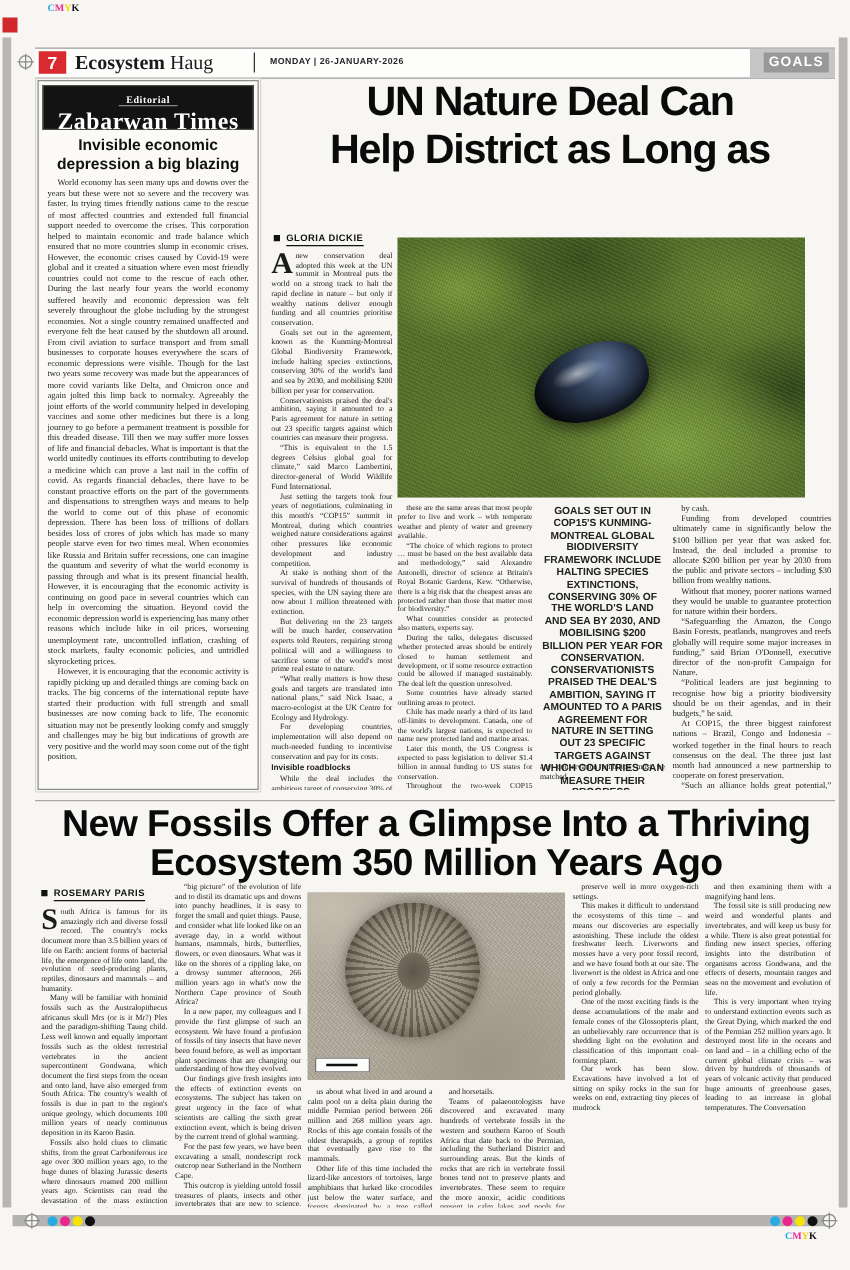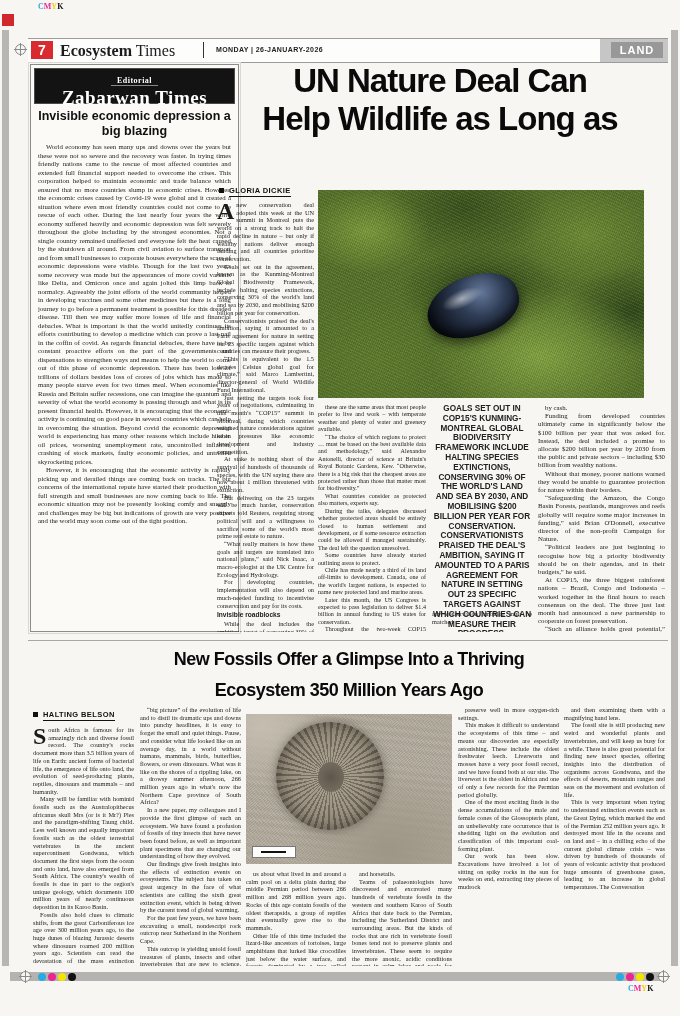--- a/index.html
+++ b/index.html
@@ -28,21 +28,21 @@
   .masthead-sm .bold{font-weight:bold;}
   .hdr-divider{position:absolute;left:175px;top:3px;width:1px;height:16px;background:#333;}
   .hdr-date{position:absolute;left:188px;top:7px;font-family:"Liberation Sans",sans-serif;font-weight:bold;
             font-size:7px;letter-spacing:.4px;color:#222;}
   .edit-zone{position:absolute;right:0;top:0;width:68px;height:23px;background:#c6c6c6;}
   .edit-box{position:absolute;right:5px;top:3px;width:52px;height:16px;background:#989898;color:#fff;
             font-family:"Liberation Sans",sans-serif;font-weight:bold;font-size:11px;line-height:16px;
             text-align:center;letter-spacing:1px;}
 
   
-  .editorial-box{position:absolute;left:30px;top:64px;width:209px;height:568px;background:#fbfaf7;
+  .editorial-box{position:absolute;left:30px;top:64px;width:177px;height:568px;background:#fbfaf7;
                  border:1px solid #8c8c8c;outline:1px solid #d9d8d5;outline-offset:1px;box-sizing:border-box;}
   .ed-masthead{position:absolute;left:3px;top:3px;right:3px;height:36px;background:#131313;border:1px solid #4a4a4a;
                text-align:center;color:#fff;box-sizing:border-box;}
   .ed-kicker{font-size:8px;font-weight:bold;letter-spacing:.5px;line-height:9px;margin-top:2px;
              border-bottom:1px solid #888;display:inline-block;padding:0 6px;}
   .ed-brand{font-size:19px;font-weight:bold;line-height:21px;letter-spacing:.5px;}
   .ed-heading{position:absolute;left:4px;top:44px;right:4px;margin:0;text-align:center;
               font-family:"Liberation Sans",sans-serif;font-weight:bold;font-size:12.5px;line-height:14.5px;color:#111;}
   .ed-body{position:absolute;left:7px;right:7px;top:78px;bottom:4px;font-size:6.8px;line-height:8.5px;
            text-align:justify;overflow:hidden;}
@@ -61,21 +61,21 @@
   .byline{position:absolute;font-family:"Liberation Sans",sans-serif;font-weight:bold;font-size:7.5px;
           letter-spacing:.4px;color:#111;}
   .byline .label{border-bottom:1px solid #111;padding-bottom:1px;}
   .byline .bullet{display:inline-block;width:5px;height:5px;background:#111;margin-right:5px;}
 
   
   .headline{position:absolute;text-align:center;font-family:"Liberation Sans",sans-serif;font-weight:800;
             color:#0a0a0a;}
   .headline span{display:block;}
   .hl-main{left:213px;top:62px;width:454px;font-size:33px;line-height:38px;letter-spacing:-1px;}
-  .hl-fossil{left:31px;top:644px;width:636px;font-size:18px;line-height:31px;letter-spacing:-.5px;}
+  .hl-fossil{left:31px;top:644px;width:636px;font-size:30px;line-height:31px;letter-spacing:-.5px;}
 
   
   .pullquote{position:absolute;left:432px;top:404px;width:100px;height:228px;overflow:hidden;}
   .pq-text{font-family:"Liberation Sans",sans-serif;font-weight:bold;font-size:8.2px;line-height:9.8px;
            text-align:center;color:#222;}
   .pq-tail{position:absolute;bottom:0;left:0;right:0;font-size:6.3px;line-height:7.7px;text-align:justify;}
 
   
   .photo-nature{position:absolute;left:318px;top:190px;width:326px;height:208px;overflow:hidden;background:#55712a;
     background-image:
@@ -134,47 +134,47 @@
     </div>
   <div class="regmark" style="left:656px;top:44px;">
       <i class="v"></i>
       <i class="h"></i>
     </div>
 
   <div class="header-bar">
     <div class="pagenum">7</div>
     <div class="masthead-sm">
       <span class="bold">Ecosystem</span>
-      <span>Times</span>
+      <span>Haug</span>
     </div>
     <div class="hdr-divider"></div>
     <div class="hdr-date">MONDAY | 26-JANUARY-2026</div>
     <div class="edit-zone">
-      <div class="edit-box">LAND</div>
+      <div class="edit-box">GOALS</div>
     </div>
   </div>
 
   <div class="editorial-box">
     <div class="ed-masthead">
       <div class="ed-kicker">Editorial</div>
       <div class="ed-brand">Zabarwan Times</div>
     </div>
     <h2 class="ed-heading">
       <span>Invisible economic</span>
       <span>depression a big blazing</span>
     </h2>
     <div class="ed-body">
         <p>World economy has seen many ups and downs over the years but these were not so severe and the recovery was faster. In trying times friendly nations came to the rescue of most affected countries and extended full financial support needed to overcome the crises. This corporation helped to maintain economic and trade balance which ensured that no more countries slump in economic crises. However, the economic crises caused by Covid-19 were global and it created a situation where even most friendly countries could not come to the rescue of each other. During the last nearly four years the world economy suffered heavily and economic depression was felt severely throughout the globe including by the strongest economies. Not a single country remained unaffected and everyone felt the heat caused by the shutdown all around. From civil aviation to surface transport and from small businesses to corporate houses everywhere the scars of economic depressions were visible. Though for the last two years some recovery was made but the appearances of more covid variants like Delta, and Omicron once and again jolted this limp back to normalcy. Agreeably the joint efforts of the world community helped in developing vaccines and some other medicines but there is a long journey to go before a permanent treatment is possible for this dreaded disease. Till then we may suffer more losses of life and financial debacles. What is important is that the world unitedly continues its efforts contributing to develop a medicine which can prove a last nail in the coffin of covid. As regards financial debacles, there have to be constant proactive efforts on the part of the governments and dispensations to strengthen ways and means to help the world to come out of this phase of economic depression. There has been loss of trillions of dollars besides loss of crores of jobs which has made so many people starve even for two times meal. When economies like Russia and Britain suffer recessions, one can imagine the quantum and severity of what the world economy is passing through and what is its present financial health. However, it is encouraging that the economic activity is continuing on good pace in several countries which can help in overcoming the situation. Beyond covid the economic depression world is experiencing has many other reasons which include hike in oil prices, worsening unemployment rate, uncontrolled inflation, crashing of stock markets, faulty economic policies, and untridled skyrocketing prices.</p>
         <p>However, it is encouraging that the economic activity is rapidly picking up and derailed things are coming back on tracks. The big concerns of the international repute have started their production with full strength and small businesses are now coming back to life. The economic situation may not be presently looking comfy and snuggly and challenges may be big but indications of growth are very positive and the world may soon come out of the tight position.</p>
       </div>
   </div>
 
   <div class="headline hl-main">
     <span>UN Nature Deal Can</span>
-    <span>Help Wildlife as Long as</span>
+    <span>Help District as Long as</span>
   </div>
 
   <div class="byline" style="left:219px;top:186px;">
     <span class="bullet"></span><span class="label">GLORIA DICKIE</span>
   </div>
 
   <div class="col" style="left:217px;top:201px;width:97px;height:431px;">
     <p class="lead"><span class="dropcap">A</span><span>new conservation deal adopted this week at the UN summit in Montreal puts the world on a strong track to halt the rapid decline in nature – but only if wealthy nations deliver enough funding and all countries prioritise conservation.</span></p>
     <div>
         <p>Goals set out in the agreement, known as the Kunming-Montreal Global Biodiversity Framework, include halting species extinctions, conserving 30% of the world's land and sea by 2030, and mobilising $200 billion per year for conservation.</p>
@@ -230,21 +230,21 @@
   </div>
 
   <div class="section-divider"></div>
 
   <div class="headline hl-fossil">
     <span>New Fossils Offer a Glimpse Into a Thriving</span>
     <span>Ecosystem 350 Million Years Ago</span>
   </div>
 
   <div class="byline" style="left:33px;top:710px;">
-    <span class="bullet"></span><span class="label">HALTING BELSON</span>
+    <span class="bullet"></span><span class="label">ROSEMARY PARIS</span>
   </div>
 
   <div class="col" style="left:33px;top:726px;width:101px;height:240px;">
     <p class="lead"><span class="dropcap">S</span><span>outh Africa is famous for its amazingly rich and diverse fossil record. The country's rocks document more than 3.5 billion years of life on Earth: ancient forms of bacterial life, the emergence of life onto land, the evolution of seed-producing plants, reptiles, dinosaurs and mammals – and humanity.</span></p>
     <div>
         <p>Many will be familiar with hominid fossils such as the Australopithecus africanus skull Mrs (or is it Mr?) Ples and the paradigm-shifting Taung child. Less well known and equally important fossils such as the oldest terrestrial vertebrates in the ancient supercontinent Gondwana, which document the first steps from the ocean and onto land, have also emerged from South Africa. The country's wealth of fossils is due in part to the region's unique geology, which documents 100 million years of nearly continuous deposition in its Karoo Basin.</p>
         <p>Fossils also hold clues to climatic shifts, from the great Carboniferous ice age over 300 million years ago, to the huge dunes of blazing Jurassic deserts where dinosaurs roamed 200 million years ago. Scientists can read the devastation of the mass extinction events that destroyed global ecosystems and changed the course of Earth's history.</p>
       </div>
   </div>
 

